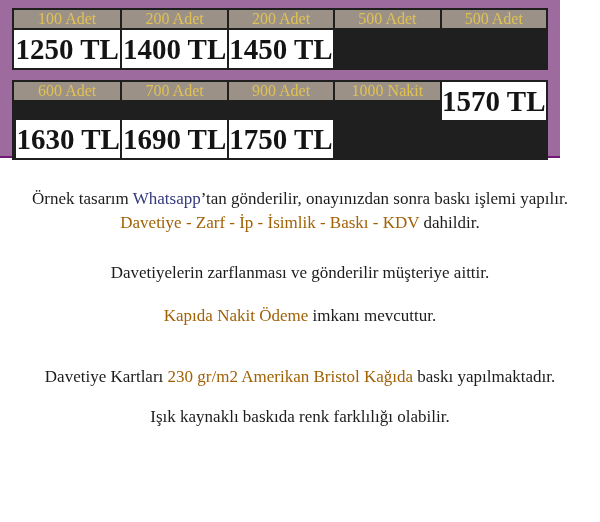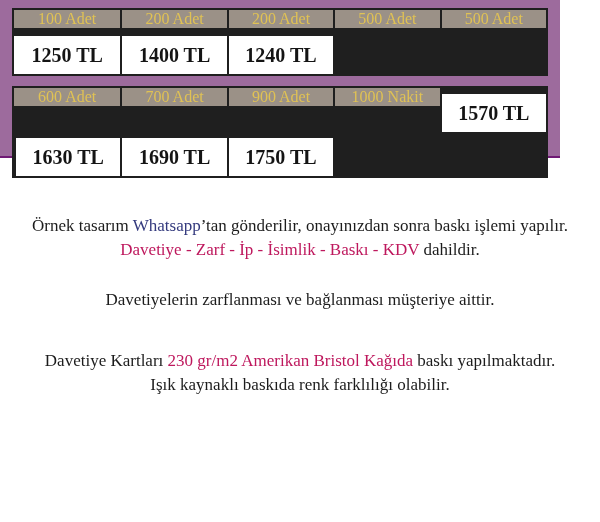--- a/index.html
+++ b/index.html
@@ -32,61 +32,60 @@
     justify-content: center;
     border-left: 2px solid #1f1f1f;
     border-bottom: 2px solid #1f1f1f;
     white-space: nowrap;
     overflow: hidden;
   }
   .price-cell {
     background: #ffffff;
     color: #141414;
     height: 38px;
-    font-size: 20px;
+    font-size: 29px;
     font-weight: bold;
     display: flex;
     align-items: center;
     justify-content: center;
     padding-left: 0;
     border-left: 2px solid #1f1f1f;
     white-space: nowrap;
     overflow: hidden;
-    margin-top: 6px;
   }
   .qty-cell.first, .price-cell.first { border-left: none; }
 
   
   .notes { text-align: center; font-size: 17px; line-height: 24px; }
   .notes p { white-space: nowrap; }
-  .p-sample   { margin-top: 56px; }
+  .p-sample   { margin-top: 29px; }
   .p-incl1    { margin-top: 21px; }
   .p-incl2    { margin-top: 0; }
   .p-envelope { margin-top: 26px; }
   .p-payment  { margin-top: 19px; }
   .p-paper    { margin-top: 37px; }
-  .p-colornote{ margin-top: 0; }
+  .p-colornote{ margin-top: 16px; }
 
   .navy { color: #343a7e; }
-  .red  { color: #be185d; }
+  .red  { color: #a16207; }
 </style>
 </head>
 <body>
 
 <div class="banner">
 
   <div class="price-table">
     <div class="qty-cell first">100 Adet</div>
     <div class="qty-cell">200 Adet</div>
     <div class="qty-cell">200 Adet</div>
     <div class="qty-cell">500 Adet</div>
     <div class="qty-cell">500 Adet</div>
     <div class="price-cell first">1250 TL</div>
     <div class="price-cell">1400 TL</div>
-    <div class="price-cell">1240 TL</div>
+    <div class="price-cell">1450 TL</div>
   </div>
 
   <div class="price-table">
     <div class="qty-cell first">600 Adet</div>
     <div class="qty-cell">700 Adet</div>
     <div class="qty-cell">900 Adet</div>
     <div class="qty-cell">1000 Nakit</div>
     <div class="price-cell">1570 TL</div>
     <div class="price-cell">1630 TL</div>
     <div class="price-cell">1690 TL</div>
@@ -95,20 +94,21 @@
 
 </div>
 
 <div class="notes">
 
   <p class="p-sample"><span>Örnek tasarım </span><span class="navy">Whatsapp</span><span>’tan gönderilir, onayınızdan sonra baskı işlemi yapılır.</span></p>
 
 
   <p class="p-incl2"><span class="red">Davetiye - Zarf - İp - İsimlik - Baskı - KDV</span><span> dahildir.</span></p>
 
-  <p class="p-envelope">Davetiyelerin zarflanması ve bağlanması müşteriye aittir.</p>
+  <p class="p-envelope">Davetiyelerin zarflanması ve gönderilir müşteriye aittir.</p>
 
+  <p class="p-payment"><span class="red">Kapıda Nakit Ödeme</span><span> imkanı mevcuttur.</span></p>
 
   <p class="p-paper"><span>Davetiye Kartları </span><span class="red">230 gr/m2 Amerikan Bristol Kağıda</span><span> baskı yapılmaktadır.</span></p>
 
   <p class="p-colornote">Işık kaynaklı baskıda renk farklılığı olabilir.</p>
 
 </div>
 
 </body></html>

